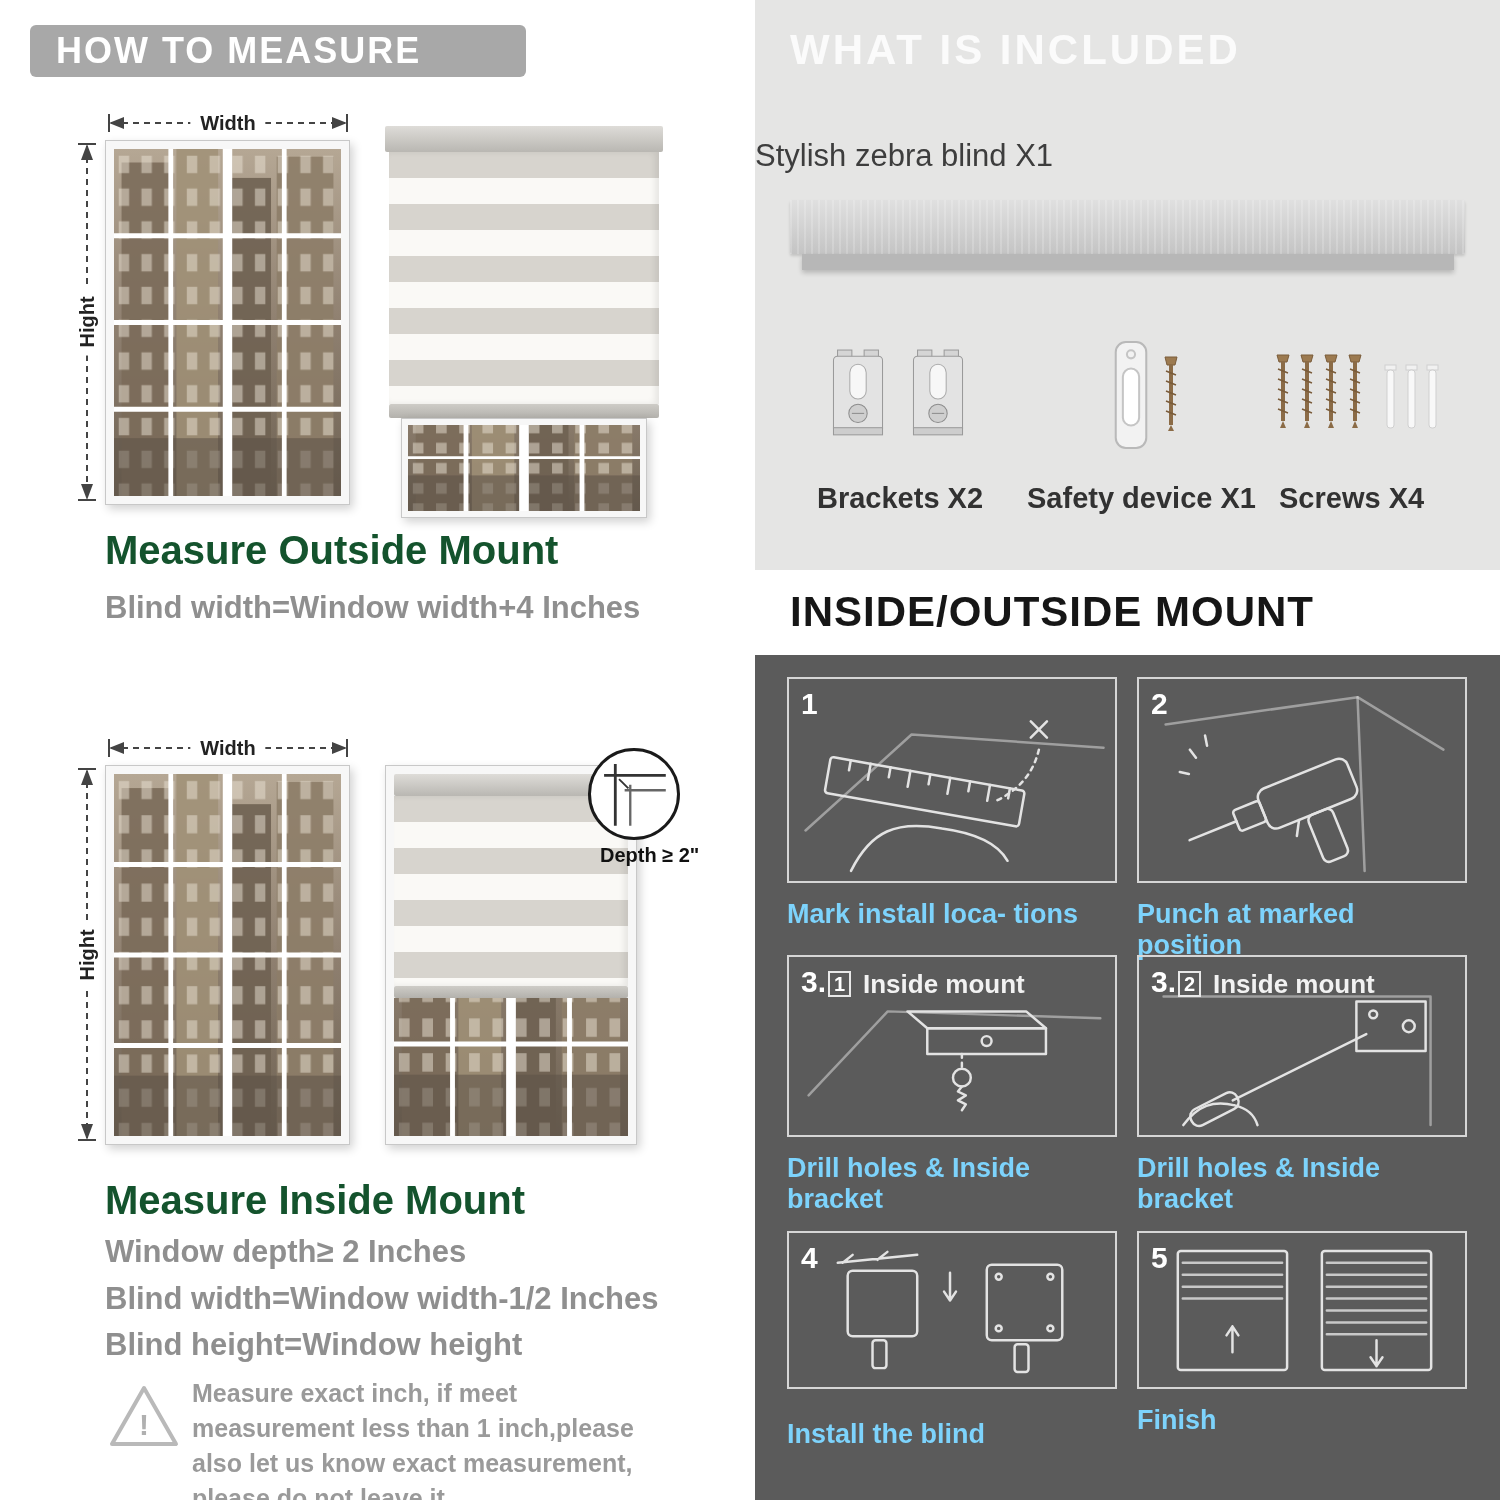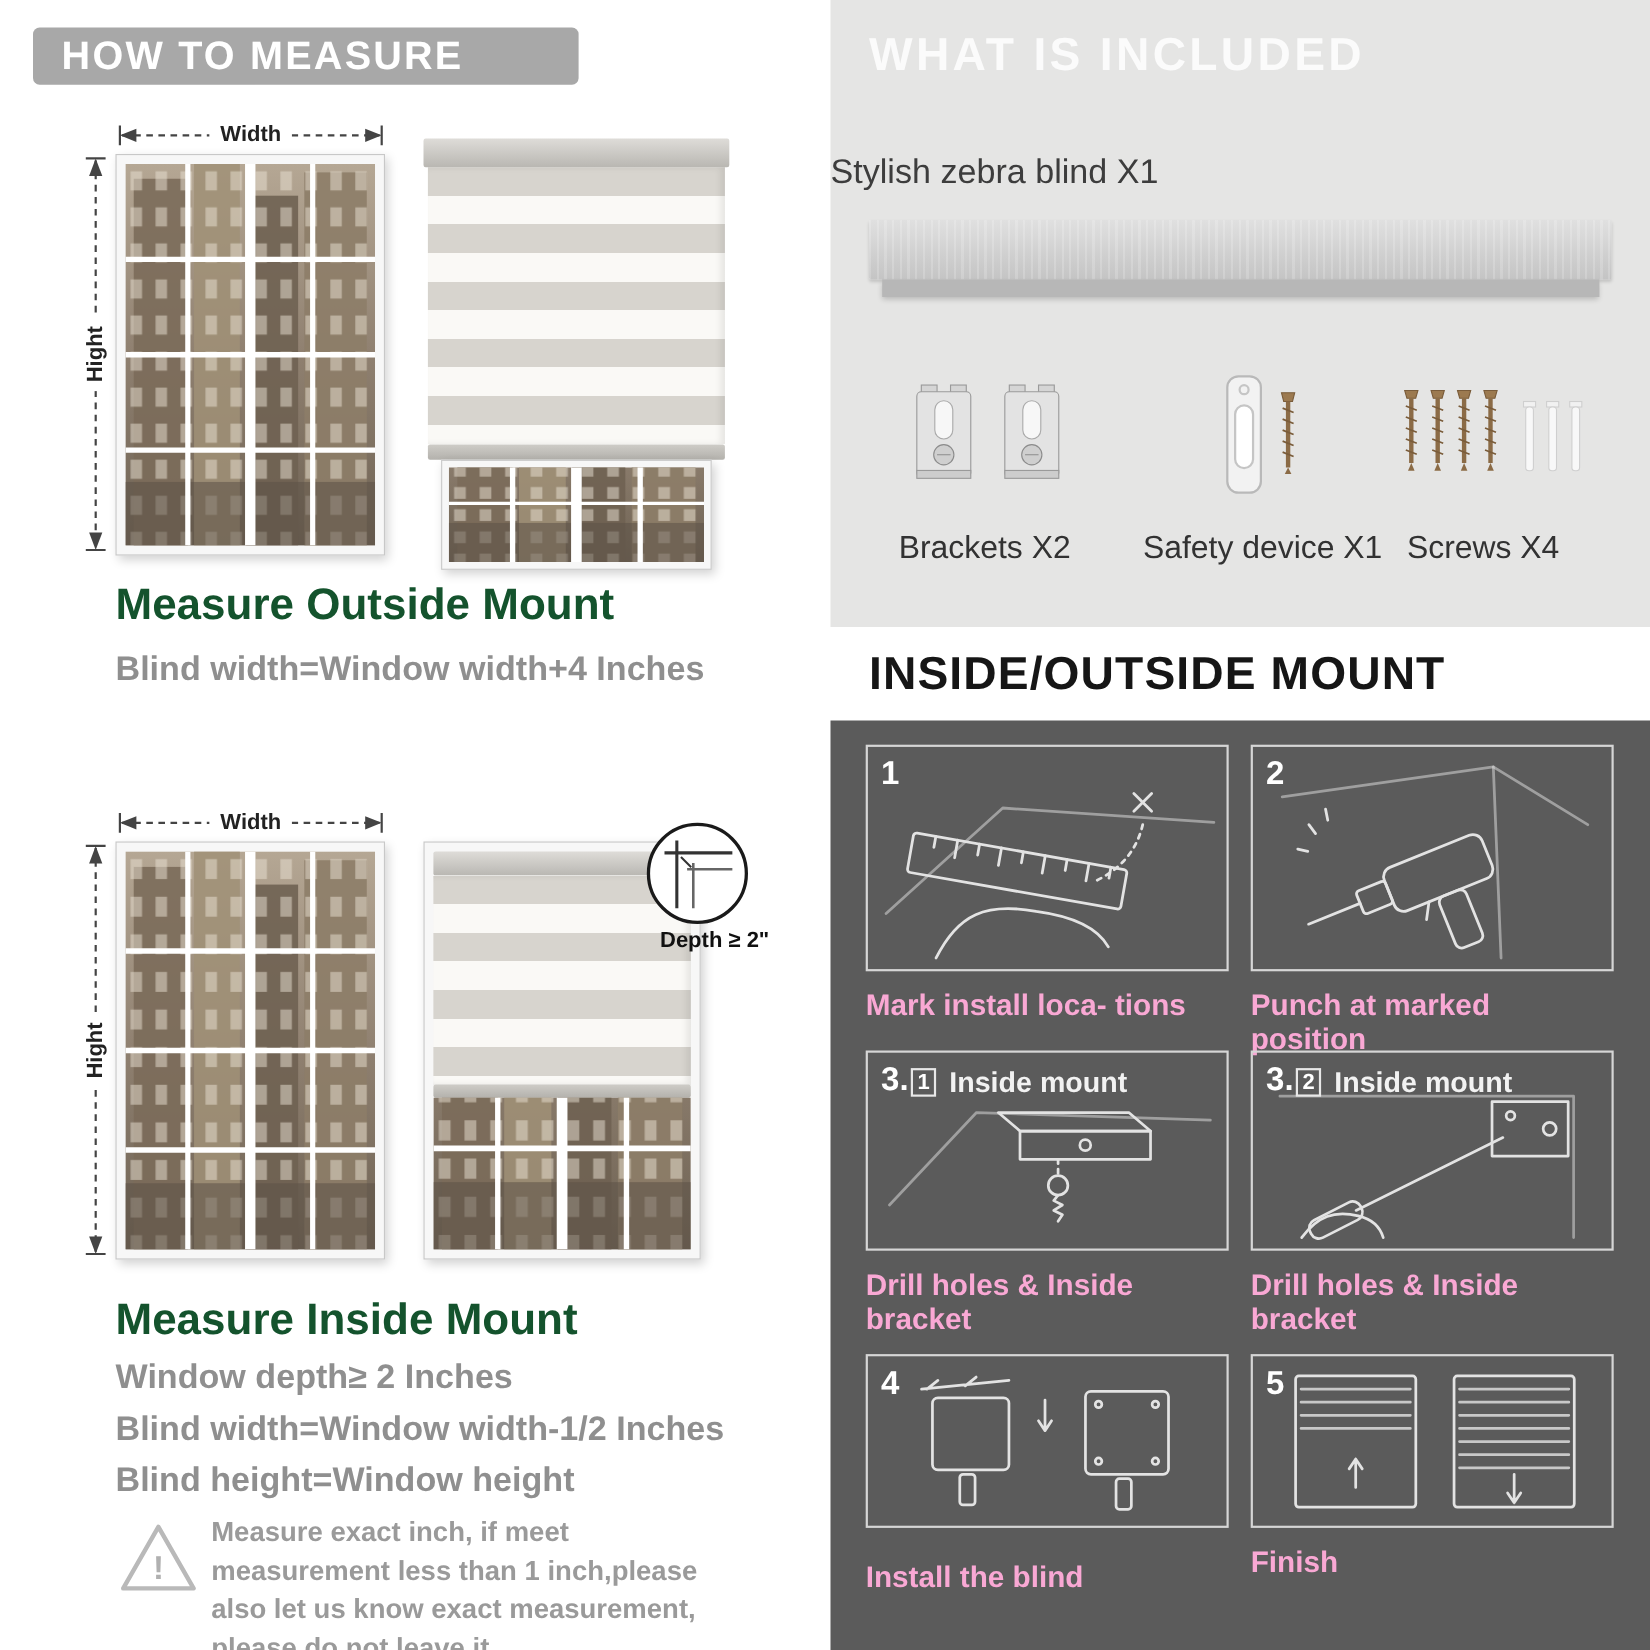--- a/index.html
+++ b/index.html
@@ -42,31 +42,31 @@
   .product-label{position:absolute;left:0;top:138px;width:100%;text-align:left;
                  font-size:31px;font-weight:400;color:#3d3d3d;}
   .headrail{position:absolute;left:35px;top:200px;width:675px;height:54px;
             background:linear-gradient(180deg,#e0e0e0,#c4c4c4);
             background-blend-mode:normal;border-radius:2px;
             box-shadow:0 2px 3px rgba(0,0,0,.15);}
   .headrail:after{content:"";position:absolute;left:0;top:0;width:100%;height:100%;
             background:repeating-linear-gradient(90deg,rgba(255,255,255,.18) 0 2px,transparent 2px 7px);}
   .headrail-lip{position:absolute;left:47px;top:254px;width:652px;height:16px;background:#b7b7b7;
             box-shadow:0 3px 5px rgba(0,0,0,.2);}
-  .item-caption{position:absolute;top:482px;font-size:29px;font-weight:400;color:#323232;}
+  .item-caption{position:absolute;top:482px;font-size:29px;font-weight:700;color:#323232;}
 
   .mount-heading{left:790px;top:588px;font-size:42px;font-weight:800;color:#161616;letter-spacing:1px;}
   .dark-panel{left:755px;top:655px;width:745px;height:845px;background:#5b5b5b;}
   .tile{position:absolute;width:330px;border:2px solid #d6d6d6;box-sizing:border-box;}
   .tile svg{width:100%;height:100%;display:block;}
   .step-num{position:absolute;top:8px;left:12px;color:#fff;font-weight:700;font-size:30px;display:flex;align-items:flex-end;gap:2px;}
   .step-num .sub{font-size:20px;border:2px solid #e8e8e8;padding:0 4px;line-height:22px;margin-bottom:2px;}
   .step-num .sub:empty{display:none;}
   .step-tag{position:absolute;top:12px;left:74px;color:#f2f2f2;font-weight:700;font-size:26px;}
-  .step-caption{position:absolute;width:330px;color:#f9a8d4;font-weight:700;font-size:27px;}
+  .step-caption{position:absolute;width:330px;color:#7dd3fc;font-weight:700;font-size:27px;}
 
   .lineart{stroke:#e3e3e3;fill:none;stroke-width:2.5;stroke-linecap:round;stroke-linejoin:round;}
 </style>
 </head>
 <body>
 
 <svg width="0" height="0" style="position:absolute" aria-hidden="true">
   <defs>
     <linearGradient id="photoGrad" x1="0" y1="0" x2="0" y2="1">
       <stop offset="0" stop-color="#b5a794"></stop>
@@ -280,21 +280,21 @@
           <rect x="2" y="2" width="11" height="5" fill="#f1f1f1" stroke="#cfcfcf"></rect>
           <rect x="4" y="7" width="7" height="58" rx="3" fill="#f8f8f8" stroke="#cfcfcf"></rect>
         </g>
       <g transform="translate(42,0)">
           <rect x="2" y="2" width="11" height="5" fill="#f1f1f1" stroke="#cfcfcf"></rect>
           <rect x="4" y="7" width="7" height="58" rx="3" fill="#f8f8f8" stroke="#cfcfcf"></rect>
         </g>
     </svg>
 
     <div class="item-caption" style="left:62px;">Brackets X2</div>
-    <div class="item-caption" style="left:272px;margin-left:12px;">Safety device X1</div>
+    <div class="item-caption" style="left:272px;">Safety device X1</div>
     <div class="item-caption" style="left:524px;">Screws X4</div>
   </div>
 
   <div class="abs mount-heading">INSIDE/OUTSIDE MOUNT</div>
 
   <div class="abs dark-panel">
 
     <div class="tile" style="left:32px;top:22px;height:206px;">
       <svg viewBox="0 0 320 200" class="">
         <g class="lineart">

